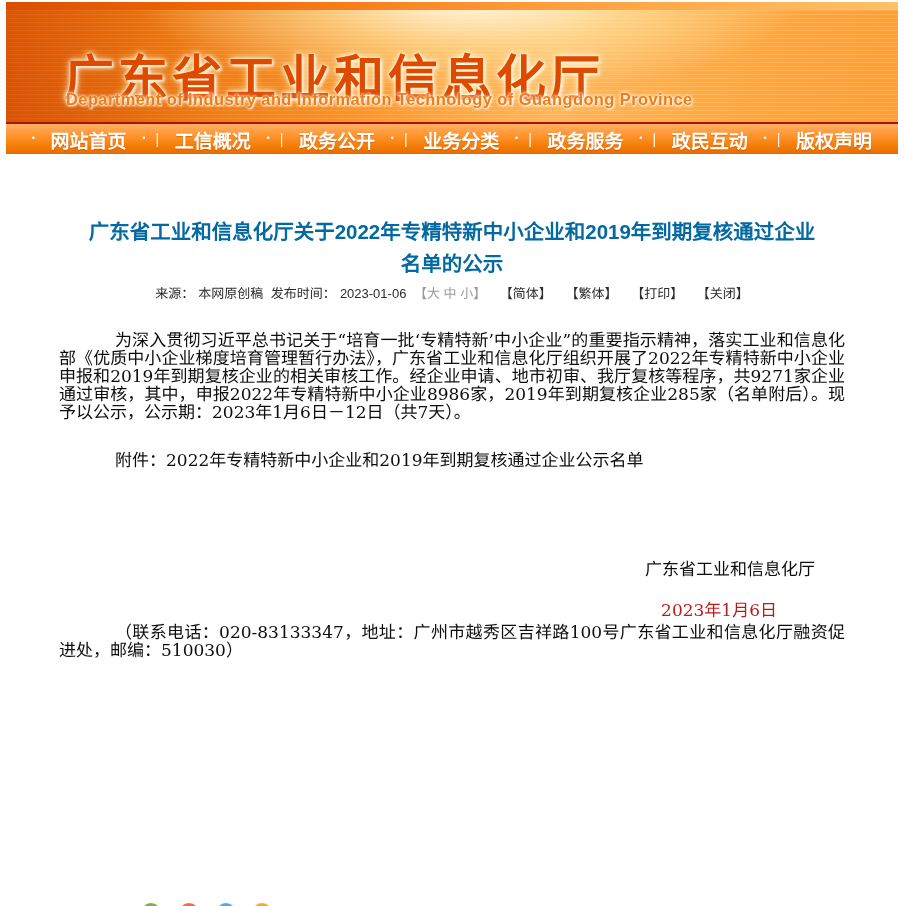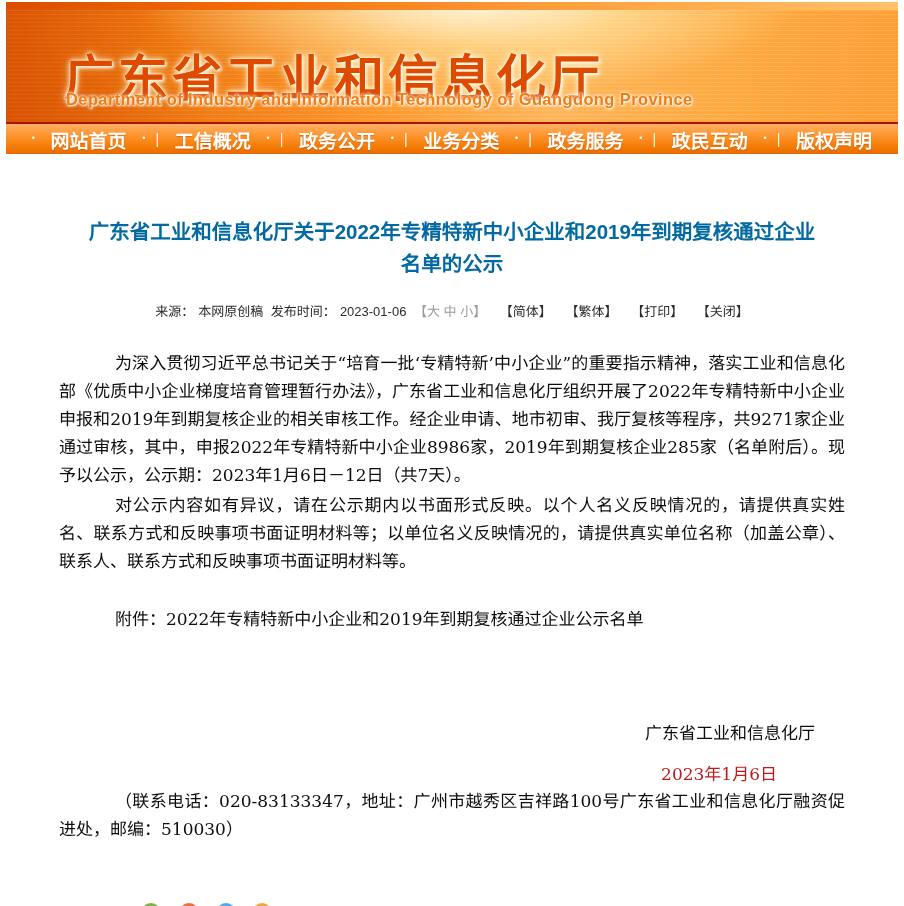--- a/index.html
+++ b/index.html
@@ -55,32 +55,32 @@
   .nav-pipe { font-size: 14px; opacity: 0.95; }
 
   
   .content { padding: 0 59px; color: #111111; }
   .article-title {
     margin: 62px 28px 0 28px;
     text-align: center;
     font-size: 20.5px; line-height: 32px; font-weight: bold; color: #0369a1;
   }
   .meta-line {
-    margin-top: 21px;
+    margin-top: 3px;
     text-align: center;
     font-size: 13px; color: #2b2b2b;
   }
   .meta-line span { margin: 0 2px; }
   .meta-plain { color: #2b2b2b; }
   .meta-gray { color: #999999; cursor: pointer; }
   .meta-link { color: #2b2b2b; cursor: pointer; margin-left: 8px !important; }
 
   .body-para {
     font-family: "DejaVu Serif", "Liberation Serif", serif;
-    font-size: 17px; line-height: 28px;
+    font-size: 17px; line-height: 18px;
     text-indent: 56px;
     text-align: justify;
     color: #0d0d0d;
   }
   .para-1 { margin-top: 29px; }
   .para-2 { margin-top: 2px; }
   .attachment-line { margin-top: 30px; }
 
   .sign-name {
     margin-top: 86px; text-align: right; padding-right: 30px;
@@ -159,21 +159,20 @@
     <span class="meta-plain">来源：</span><span class="meta-plain">本网原创稿</span>
     <span class="meta-plain">发布时间：</span><span class="meta-plain">2023-01-06</span>
     <span class="meta-gray">【大 中 小】</span>
     <span class="meta-link">【简体】</span>
     <span class="meta-link">【繁体】</span>
     <span class="meta-link">【打印】</span>
     <span class="meta-link">【关闭】</span>
   </div>
 
   <p class="body-para para-1">为深入贯彻习近平总书记关于“培育一批‘专精特新’中小企业”的重要指示精神，落实工业和信息化部《优质中小企业梯度培育管理暂行办法》，广东省工业和信息化厅组织开展了2022年专精特新中小企业申报和2019年到期复核企业的相关审核工作。经企业申请、地市初审、我厅复核等程序，共9271家企业通过审核，其中，申报2022年专精特新中小企业8986家，2019年到期复核企业285家（名单附后）。现予以公示，公示期：2023年1月6日－12日（共7天）。</p>
-  <p class="body-para para-2">对公示内容如有异议，请在公示期内以书面形式反映。以个人名义反映情况的，请提供真实姓名、联系方式和反映事项书面证明材料等；以单位名义反映情况的，请提供真实单位名称（加盖公章）、联系人、联系方式和反映事项书面证明材料等。</p>
   <p class="body-para attachment-line">附件：2022年专精特新中小企业和2019年到期复核通过企业公示名单</p>
 
   <div class="sign-name">广东省工业和信息化厅</div>
   <div class="sign-date">2023年1月6日</div>
 
   <p class="body-para contact-para">（联系电话：020-83133347，地址：广州市越秀区吉祥路100号广东省工业和信息化厅融资促进处，邮编：510030）</p>
 
 </div>
 
 <div class="share-row">

